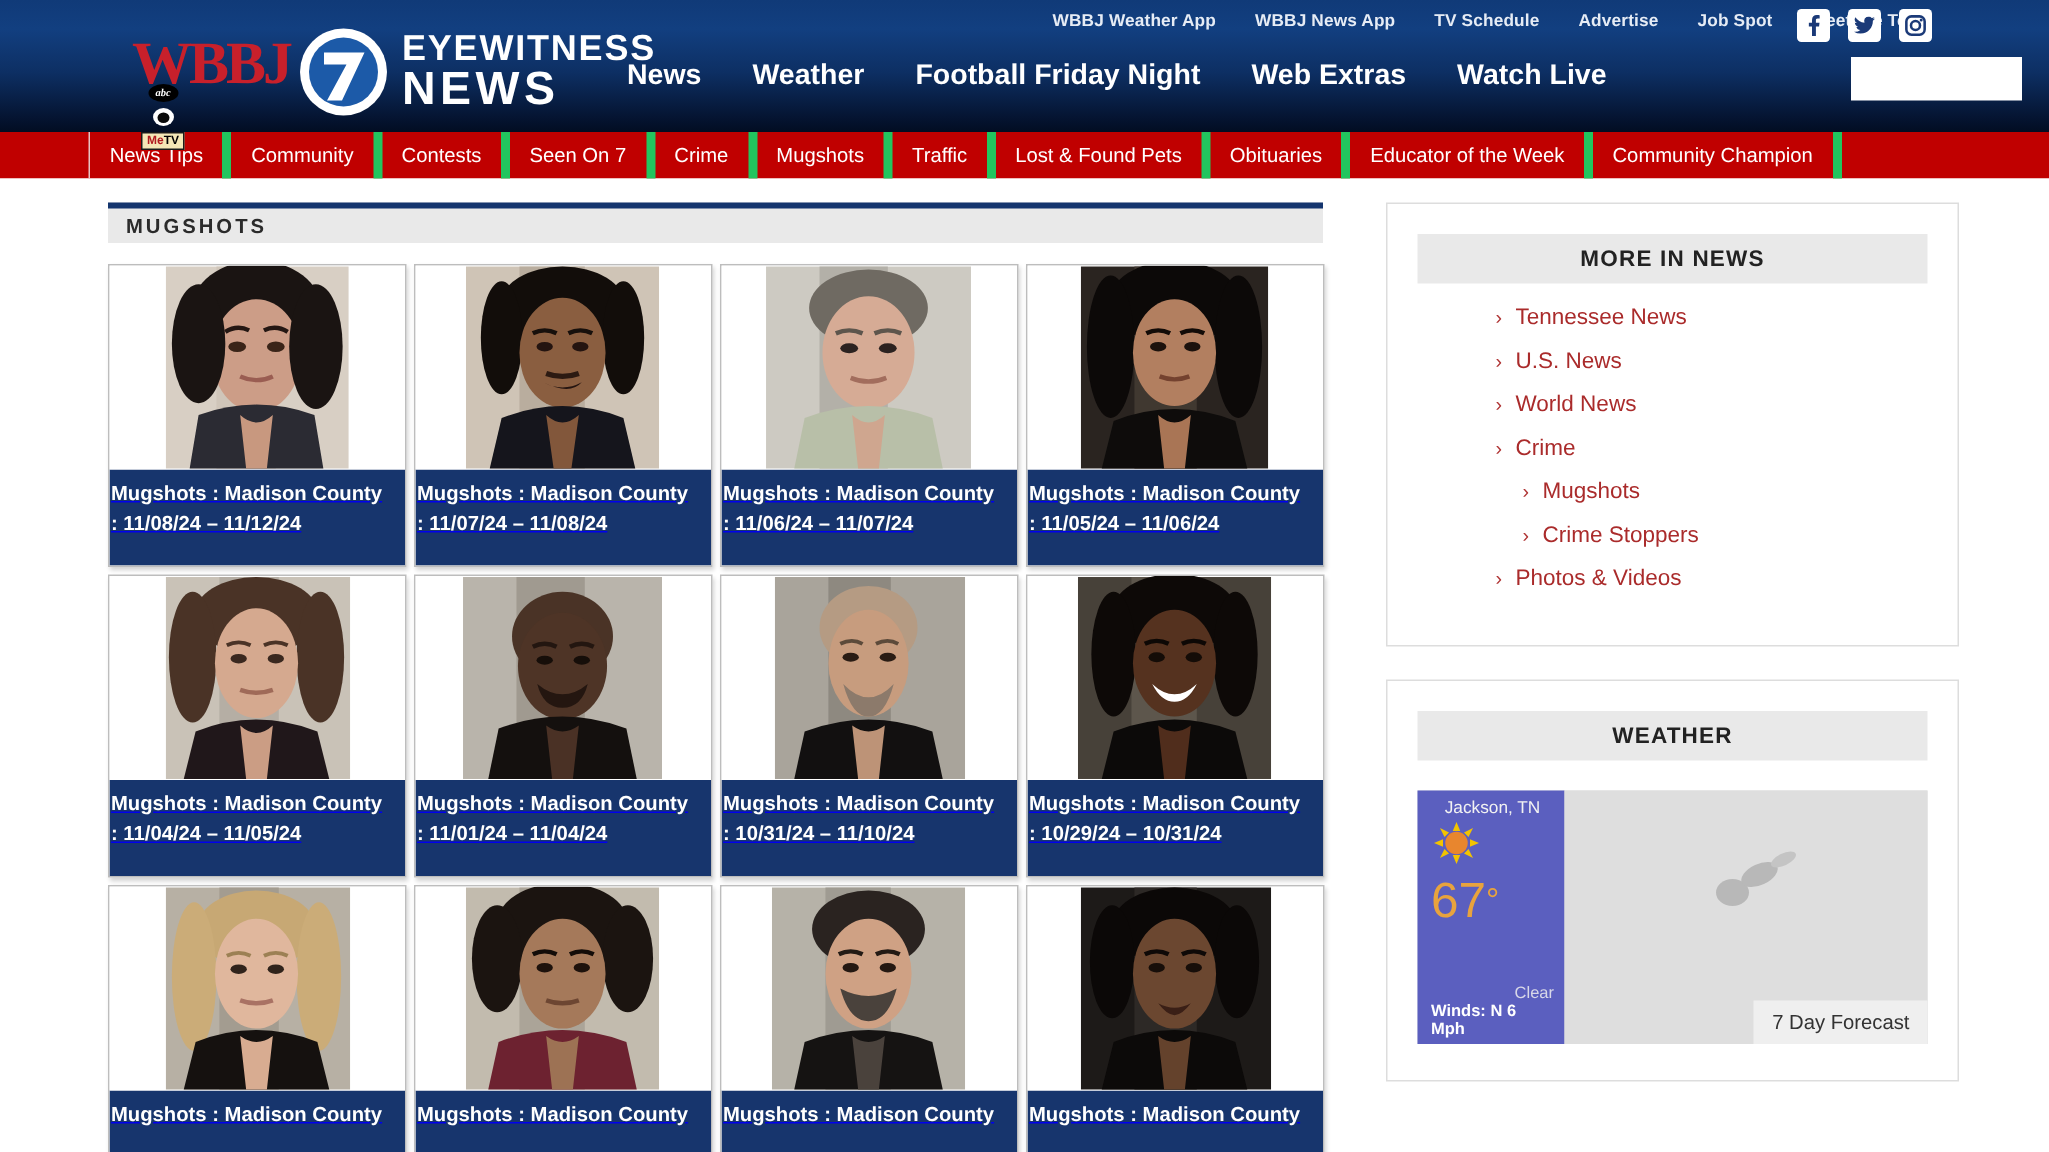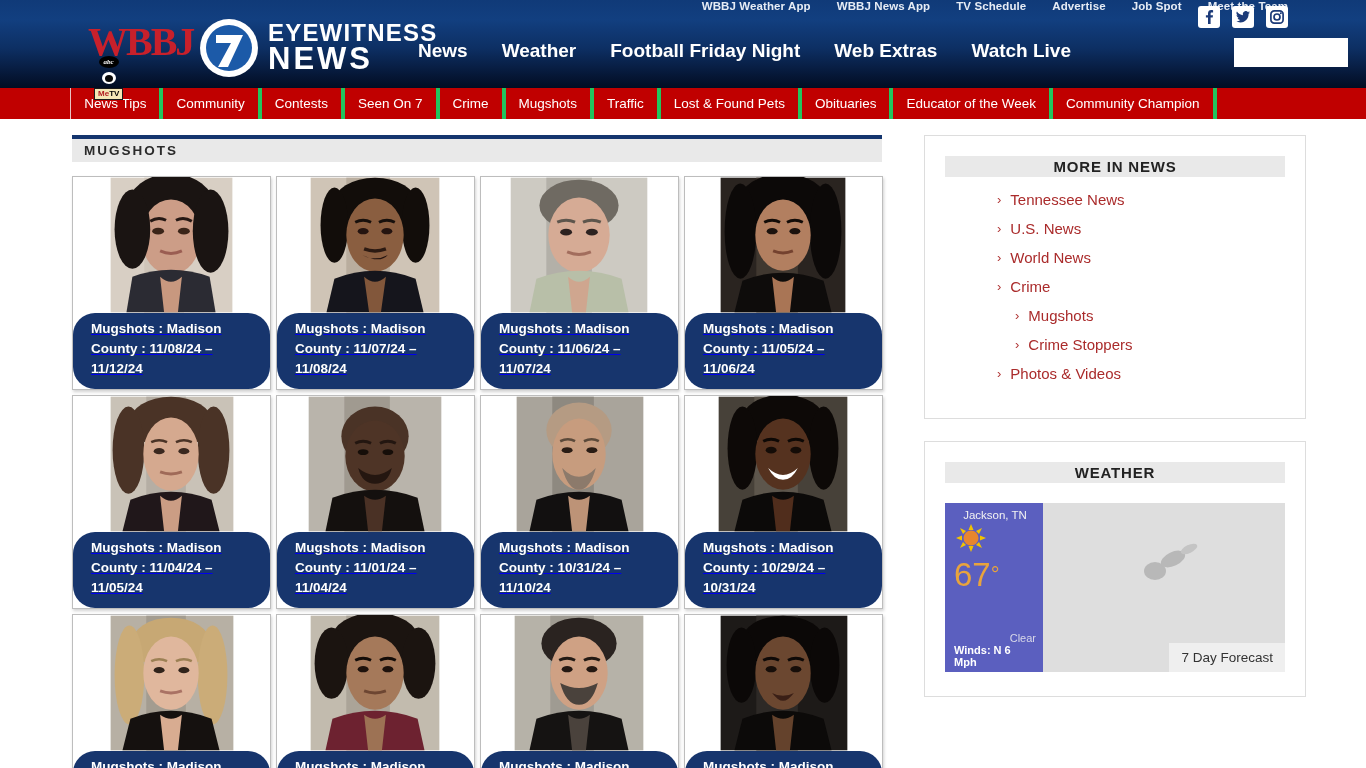--- a/index.html
+++ b/index.html
@@ -18,21 +18,21 @@
     width: 100%;
     height: 88px;
     background: linear-gradient(to bottom, #103a78 0%, #123f80 22%, #0d2f63 55%, #051533 88%, #020d22 100%);
   }
 
   .utility-bar {
     position: absolute;
     top: 0; left: 0; right: 0;
     height: 28px;
     display: flex;
-    align-items: flex-start;
+    align-items: center;
     justify-content: flex-end;
     padding-right: 78px;
   }
   .utility-link {
     color: #e6ecf5;
     font-size: 11.5px;
     font-weight: bold;
     text-decoration: none;
     margin-left: 26px;
     white-space: nowrap;
@@ -206,21 +206,21 @@
     align-items: stretch;
     justify-content: center;
   }
   .red-nav a {
     color: #ffffff;
     font-size: 13.5px;
     text-decoration: none;
     display: flex;
     align-items: center;
     padding: 0 13px;
-    border-right: 4px solid #22c55e;
+    border-right: 6px solid #22c55e;
     white-space: nowrap;
   }
   .red-nav a:first-child { border-left: 1px solid #e8c2c2; }
   .red-nav a:last-child { border-right: none; margin-top: 41px; }
 
   
   .page {
     width: 1366px;
     display: flex;
     padding: 0;
@@ -271,40 +271,39 @@
     overflow: hidden;
     position: relative;
   }
   .card-thumb svg { display: block; }
   .card-caption {
     background: #17356d;
     color: #ffffff;
     font-size: 13.5px;
     font-weight: bold;
     line-height: 20px;
-    padding: 6px 8px 10px 18px;
+    padding: 6px 8px 10px 1px;
     min-height: 64px;
-    border-radius: 22px;
   }
 
   
   .sidebar {
     width: 382px;
     margin-left: 22px;
     padding-top: 16px;
   }
   .widget {
     border: 1px solid #dddddd;
     background: #ffffff;
     padding: 20px 20px 24px 20px;
     margin-bottom: 22px;
   }
   .widget-head {
     background: #e9e9e9;
-    height: 21px;
+    height: 33px;
     display: flex;
     align-items: center;
     justify-content: center;
   }
   .widget-head .wtitle {
     font-size: 15px;
     font-weight: bold;
     letter-spacing: 0.8px;
     color: #222;
   }

